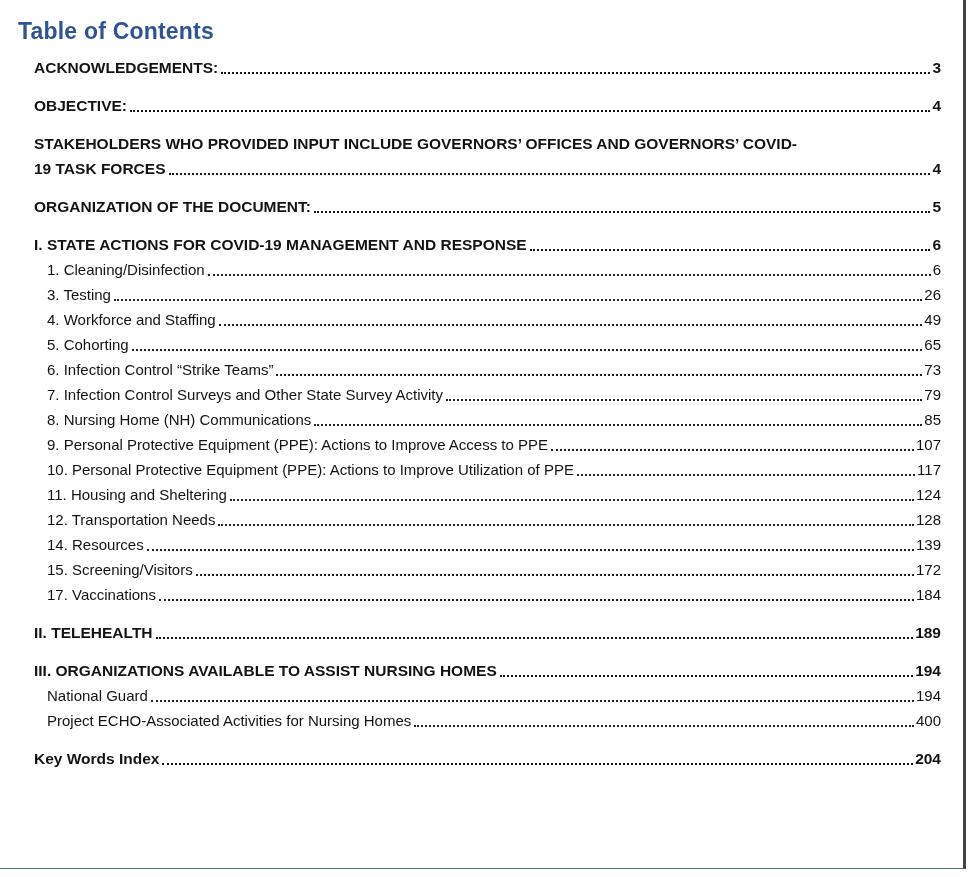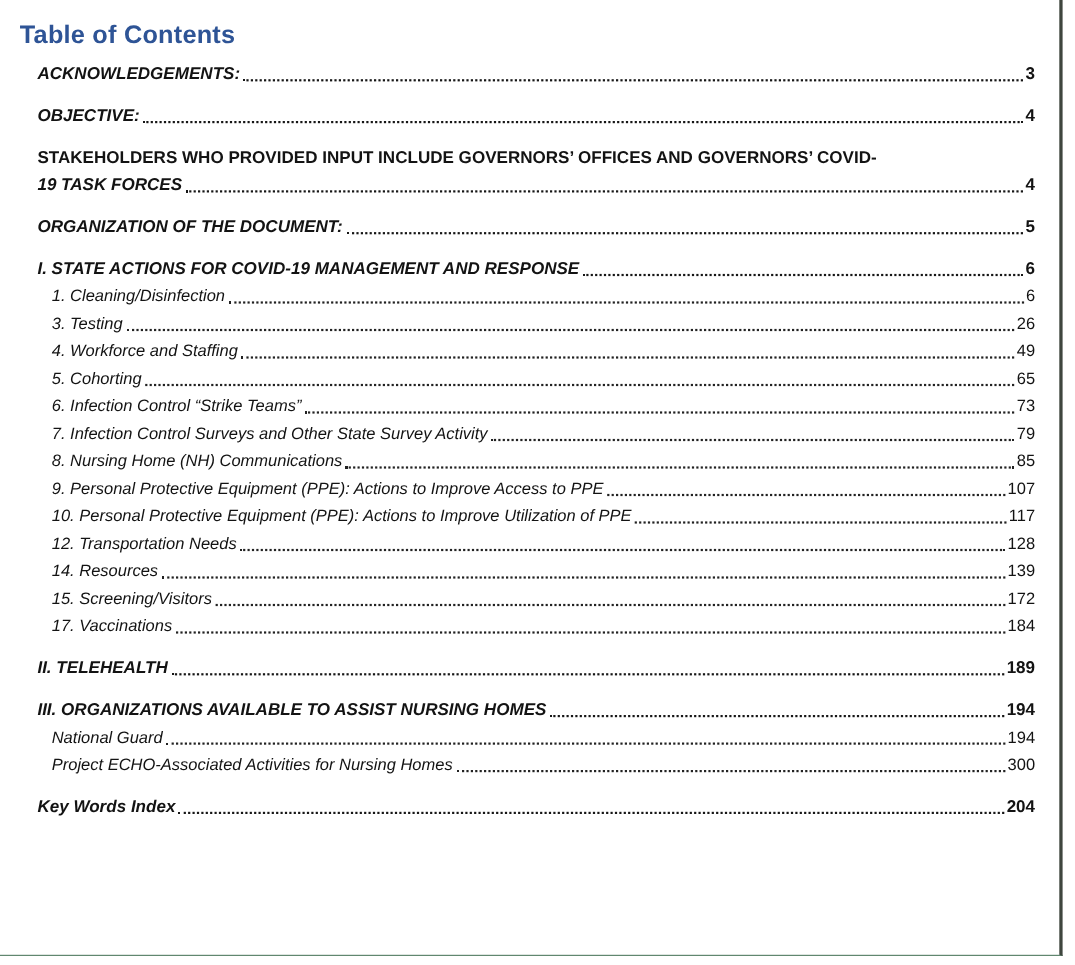--- a/index.html
+++ b/index.html
@@ -52,21 +52,20 @@
   .wrap-line {
     white-space: nowrap;
   }
   .leader-line {
     display: flex;
     align-items: flex-end;
   }
   .leader-line .txt {
     white-space: nowrap;
     flex: 0 0 auto;
-    font-style: italic;
   }
   .leader-line .dots {
     flex: 1 1 auto;
     border-bottom: 2px dotted #161616;
     margin: 0 2px 6px 3px;
     min-width: 12px;
   }
   .entry.lvl1 .leader-line .dots {
     border-bottom-width: 2px;
     border-bottom-color: #222222;
@@ -177,20 +176,27 @@
         </div>
         <div class="entry lvl1">
           <div class="leader-line">
             <span class="txt">10. Personal Protective Equipment (PPE): Actions to Improve Utilization of PPE</span>
             <span class="dots"></span>
             <span class="pg">117</span>
           </div>
         </div>
         <div class="entry lvl1">
           <div class="leader-line">
+            <span class="txt">11. Housing and Sheltering</span>
+            <span class="dots"></span>
+            <span class="pg">124</span>
+          </div>
+        </div>
+        <div class="entry lvl1">
+          <div class="leader-line">
             <span class="txt">12. Transportation Needs</span>
             <span class="dots"></span>
             <span class="pg">128</span>
           </div>
         </div>
         <div class="entry lvl1">
           <div class="leader-line">
             <span class="txt">14. Resources</span>
             <span class="dots"></span>
             <span class="pg">139</span>
@@ -228,21 +234,21 @@
           <div class="leader-line">
             <span class="txt">National Guard</span>
             <span class="dots"></span>
             <span class="pg">194</span>
           </div>
         </div>
         <div class="entry lvl1">
           <div class="leader-line">
             <span class="txt">Project ECHO-Associated Activities for Nursing Homes</span>
             <span class="dots"></span>
-            <span class="pg">300</span>
+            <span class="pg">400</span>
           </div>
         </div>
         <div class="entry lvl0">
           <div class="leader-line">
             <span class="txt">Key Words Index</span>
             <span class="dots"></span>
             <span class="pg">204</span>
           </div>
         </div>
       </div>

